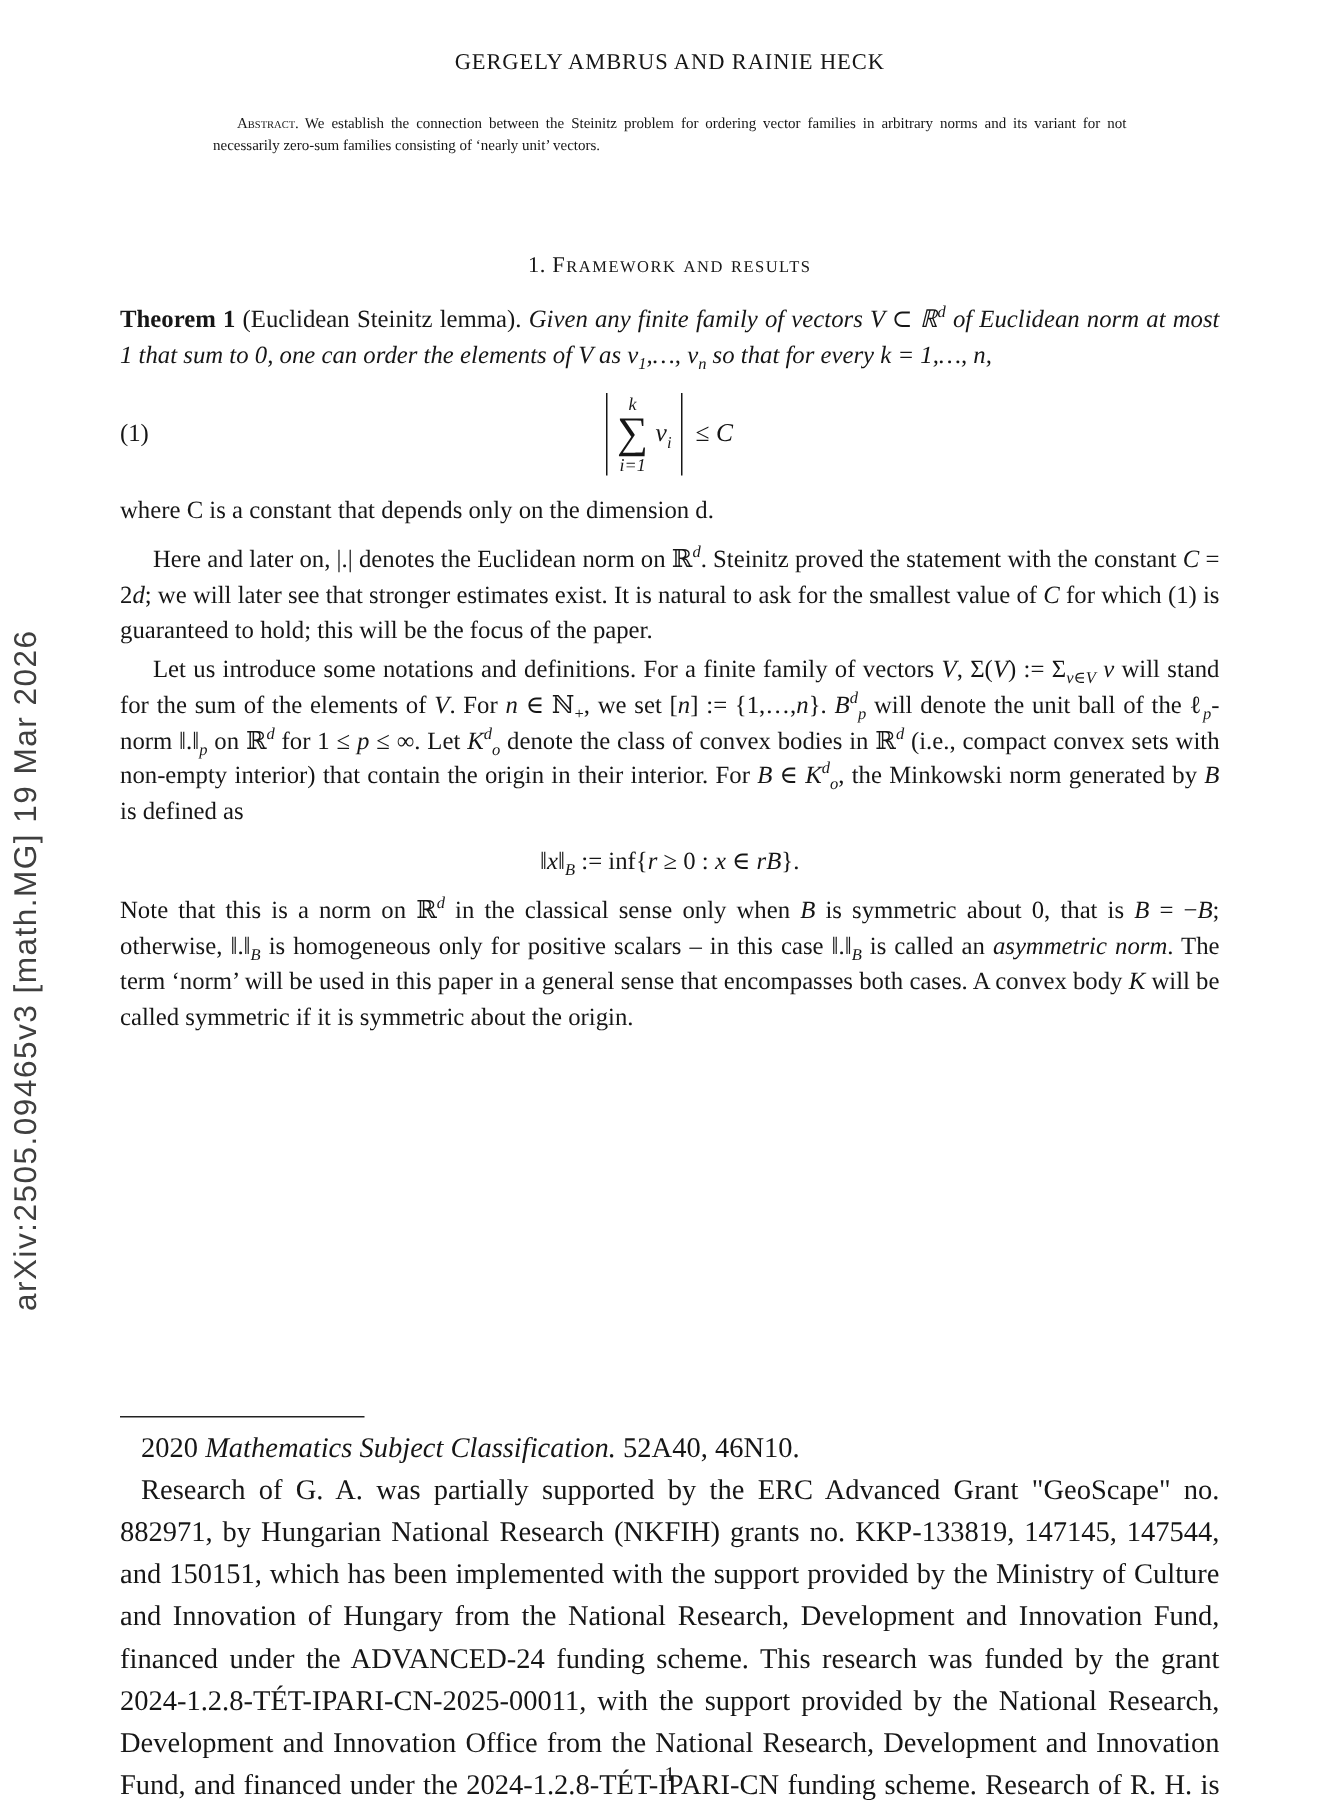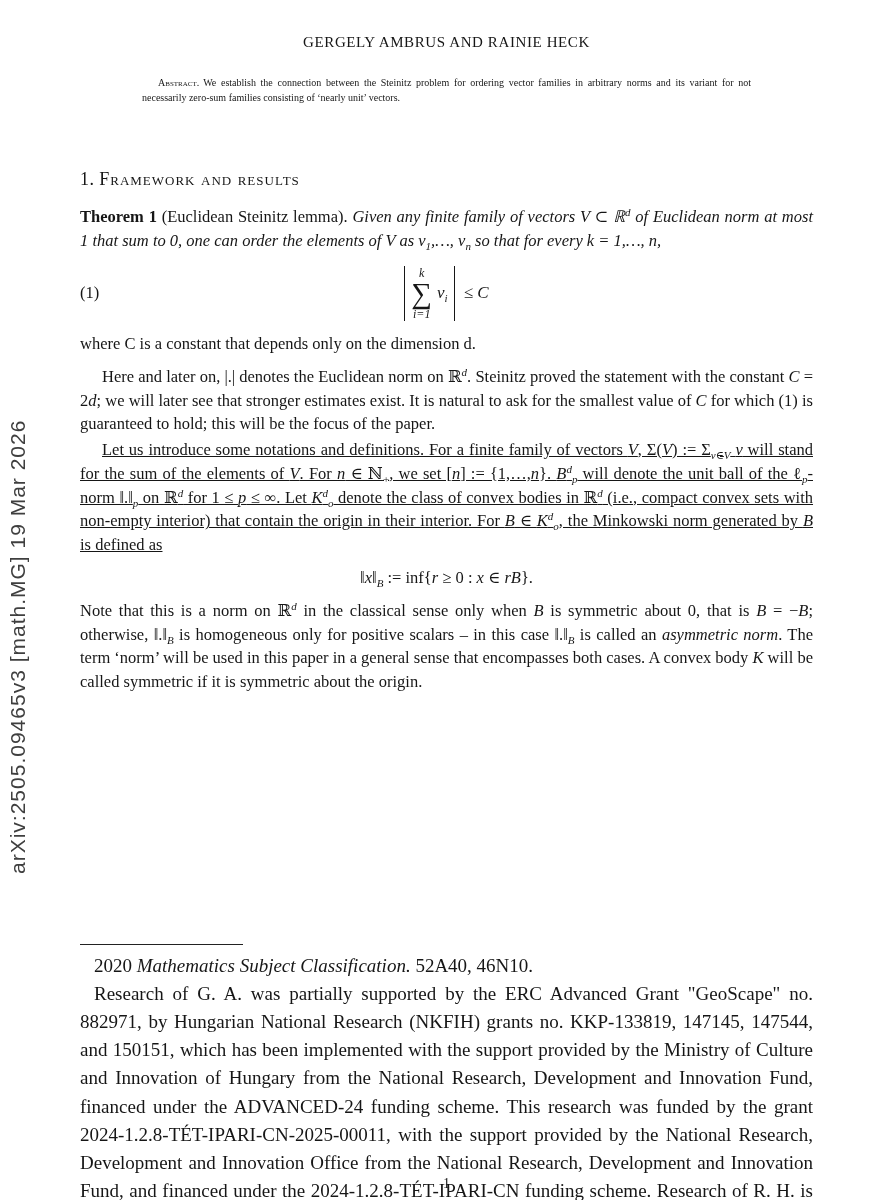--- a/index.html
+++ b/index.html
@@ -49,22 +49,22 @@
     margin: 24px 62px 0 62px;
     font-size: 10px;
     line-height: 1.5;
     text-align: justify;
     text-indent: 16px;
   }
   .sc { font-variant: small-caps; }
   .abstract-label { font-variant: small-caps; margin-right: 4px; }
   .section-heading {
     margin-top: 64px;
-    text-align: left;
-    font-size: 18px;
+    text-align: center;
+    font-size: 15px;
     letter-spacing: 0.4px;
   }
   .section-heading .sc { letter-spacing: 1px; }
   .para {
     font-size: 16.5px;
     line-height: 1.44;
     text-align: justify;
     margin: 0;
   }
   .indent { text-indent: 22px; }
@@ -101,21 +101,21 @@
     align-items: center;
     line-height: 1;
     font-style: italic;
   }
   .sum-sup, .sum-sub { font-size: 12px; }
   .sum-op { font-size: 29px; font-style: normal; line-height: 0.95; padding: 1px 0; }
   .summand { font-style: italic; }
   .summand sub { font-size: 11px; }
   .where { }
   .p2 { margin-top: 9px; }
-  .p3 { margin-top: 2px; text-decoration: underline; }
+  .p3 { margin-top: 2px; }
   .display-eq {
     margin: 11px 0;
     text-align: center;
     font-size: 16.5px;
   }
   .p4 { margin-top: 2px; }
   sup { font-size: 11px; vertical-align: super; line-height: 0; }
   sub { font-size: 11px; vertical-align: sub; line-height: 0; }
   .footnote {
     position: absolute;

